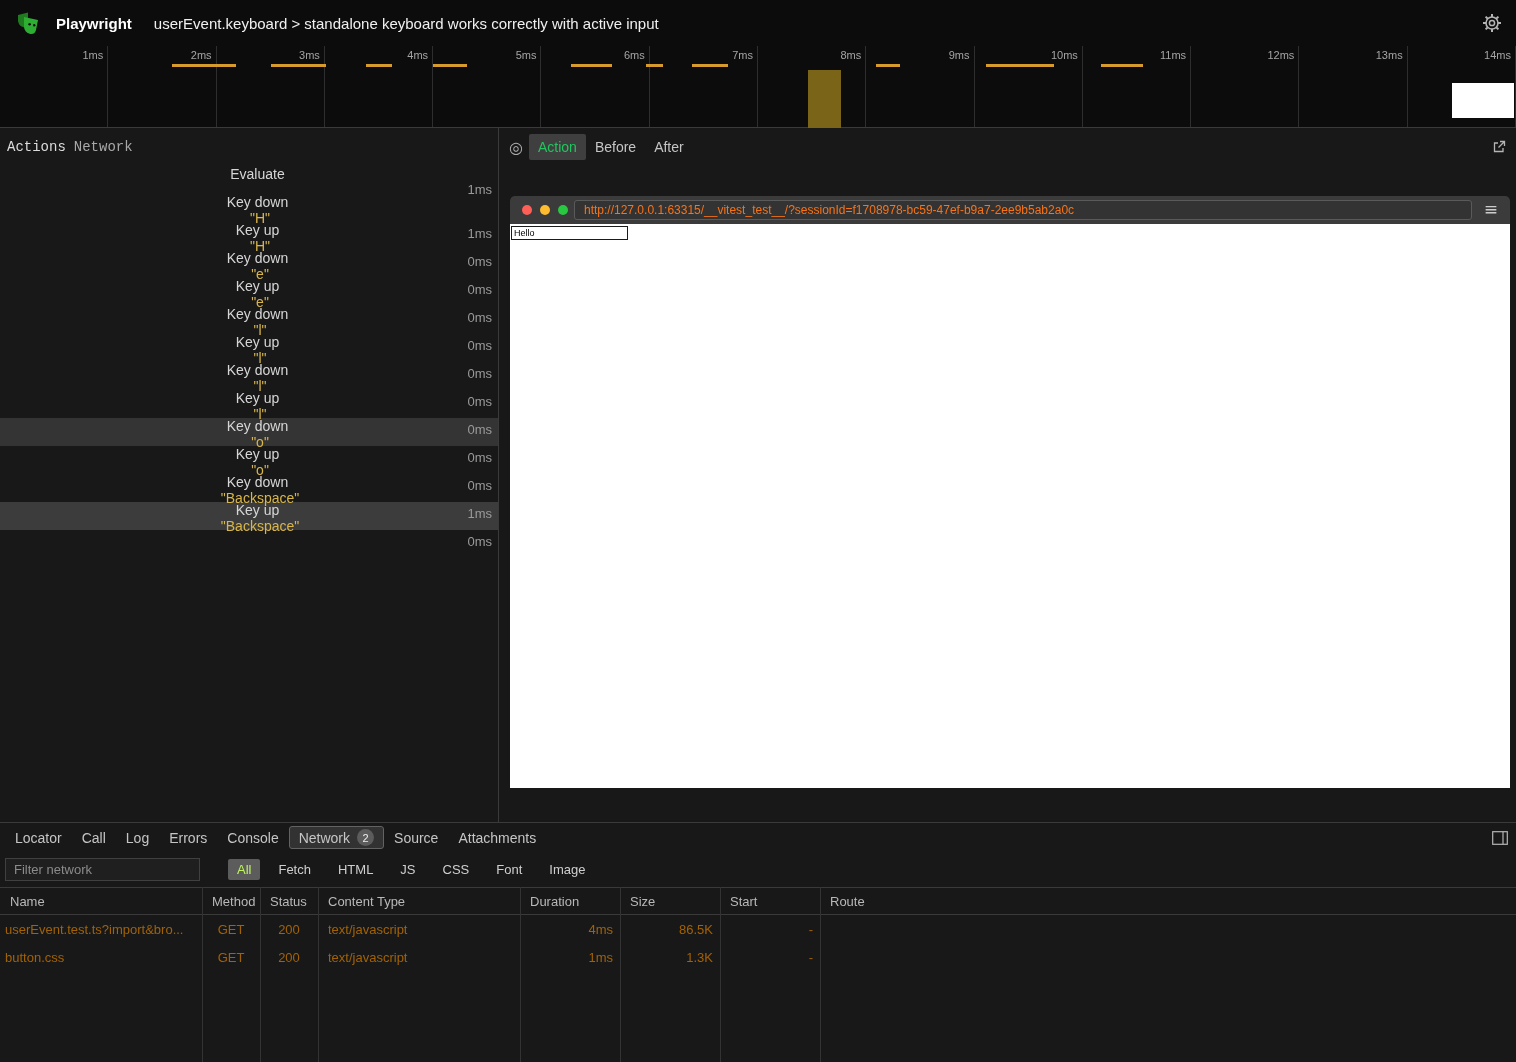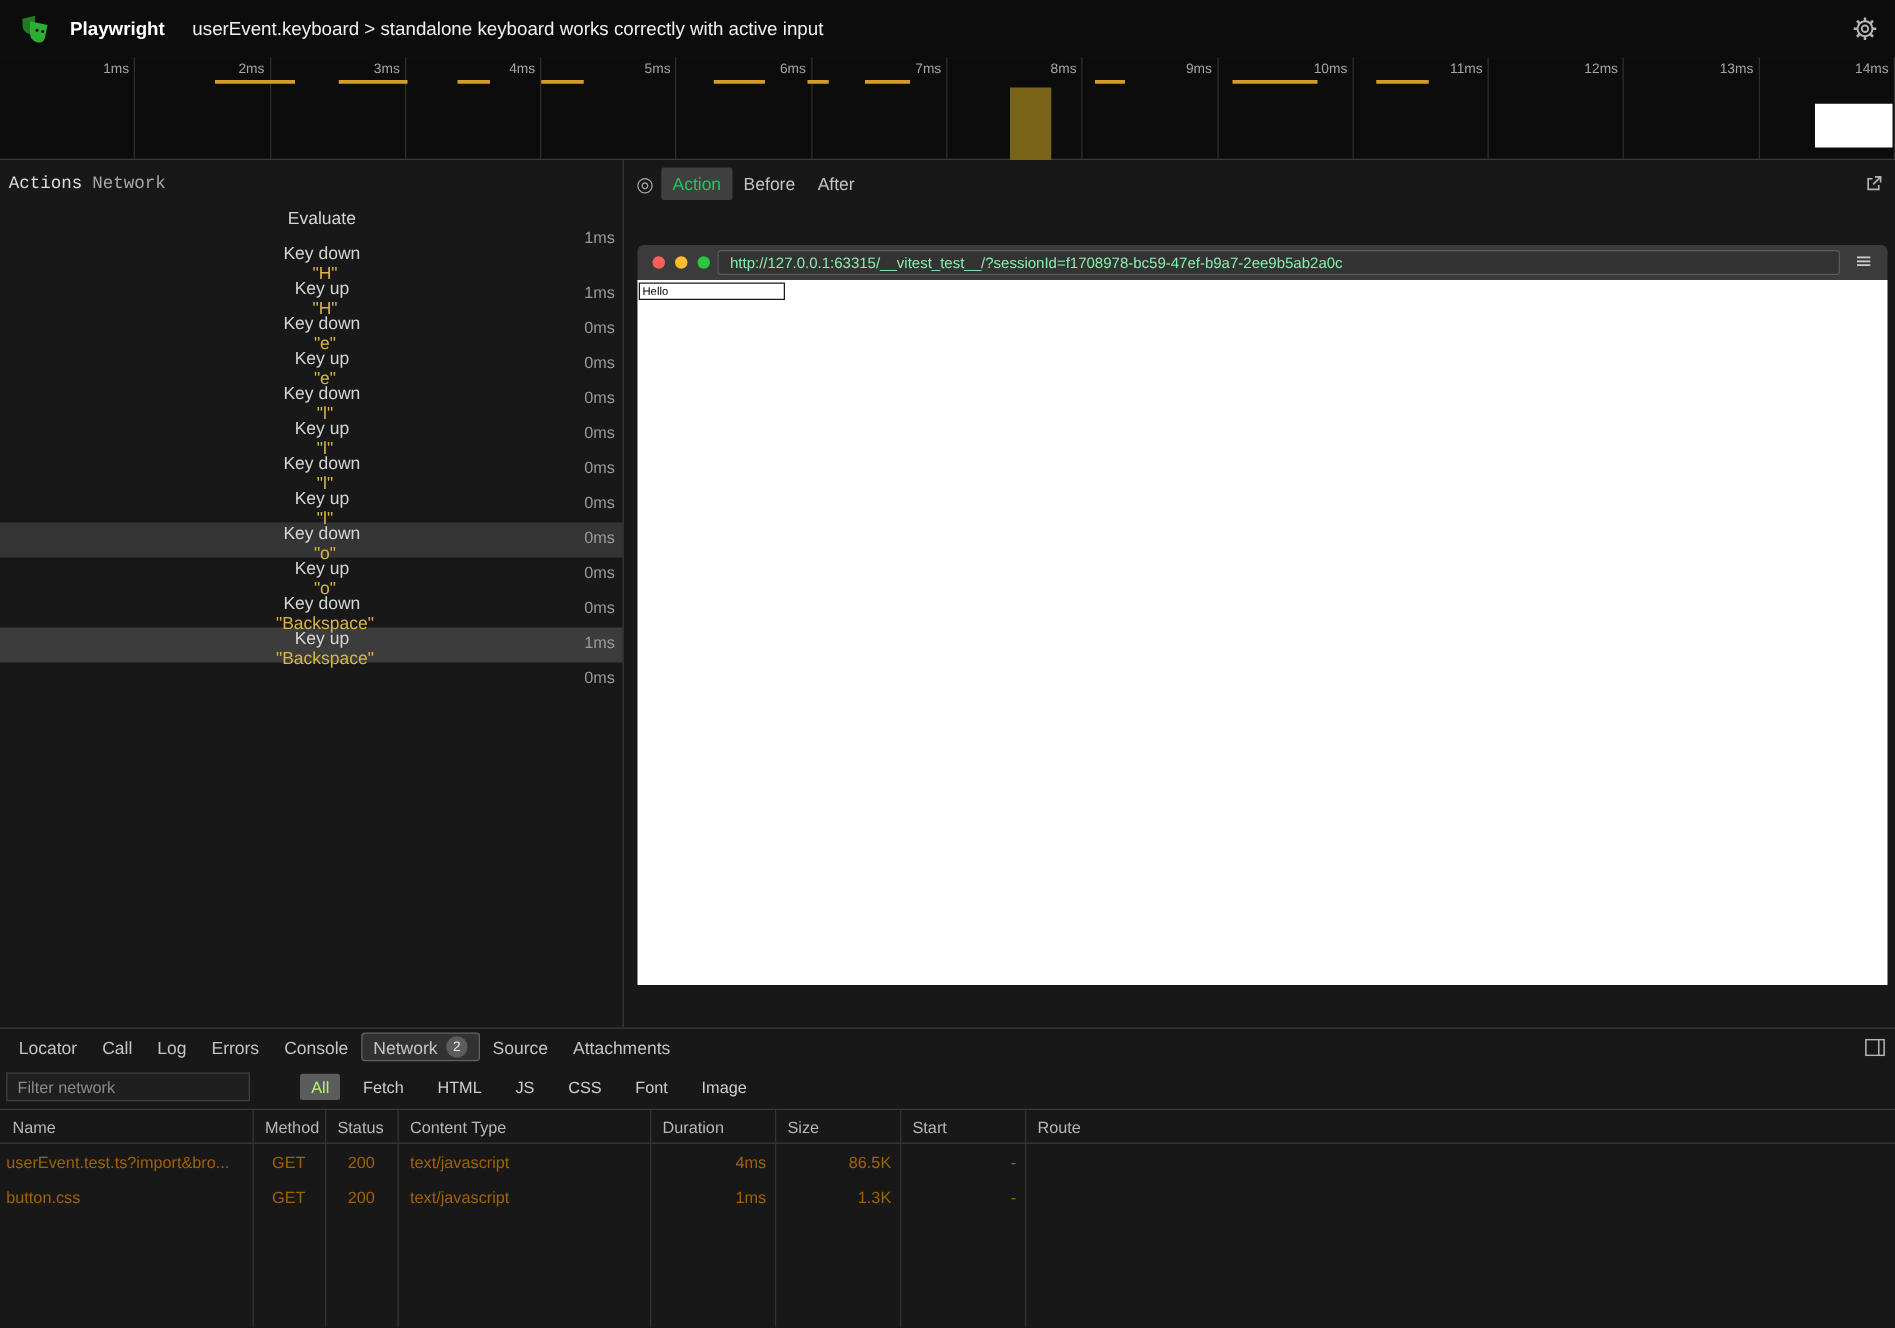--- a/index.html
+++ b/index.html
@@ -57,39 +57,39 @@
   .browser { position: absolute; top: 68px; left: 10px; width: 1000px; }
   .chrome { height: 28px; background: #3b3b3b; border-radius: 5px 5px 0 0; position: relative; }
   .dots { position: absolute; left: 12px; top: 9px; display: flex; gap: 8px; }
   .dot { width: 10px; height: 10px; border-radius: 50%; }
   .dot.red { background: #ff5f57; }
   .dot.yellow { background: #febc2e; }
   .dot.green { background: #28c840; }
   .url-bar {
     position: absolute; left: 64px; right: 38px; top: 4px; height: 20px;
     background: #333333; border: 1px solid #5a5a5a; border-radius: 3px;
-    font-size: 12px; color: #86efac; line-height: 18px; padding: 0 9px;
+    font-size: 12px; color: #f97316; line-height: 18px; padding: 0 9px;
     white-space: nowrap; overflow: hidden;
   }
   .burger { position: absolute; right: 12px; top: 3px; font-family: "DejaVu Sans", sans-serif; font-size: 17px; color: #cccccc; cursor: pointer; }
   .page { height: 564px; background: #ffffff; position: relative; }
   .page-input {
     position: absolute; top: 2px; left: 1px; width: 117px; height: 14px;
     border: 1px solid #1a1a1a; background: #ffffff; font-size: 9px;
     font-family: "Liberation Sans", sans-serif; color: #000000; padding: 0 2px;
   }
 
   
   .bottom-panel { position: absolute; top: 822px; left: 0; width: 1516px; height: 240px; background: #181818; border-top: 1px solid #3a3a3a; }
   .bottom-tabs { height: 29px; display: flex; align-items: center; padding-left: 5px; font-size: 14px; color: #c5c5c5; position: relative; }
   .b-tab { padding: 3px 10px; cursor: pointer; display: flex; align-items: center; gap: 7px; }
   .b-tab.selected { background: #323232; border: 1px solid #626262; border-radius: 3px; padding: 2px 9px; }
   .badge { width: 17px; height: 17px; border-radius: 50%; background: #5c5c5c; color: #ededed; font-size: 11px; display: flex; align-items: center; justify-content: center; }
   .panel-icon { position: absolute; right: 8px; top: 8px; cursor: pointer; }
-  .filter-bar { height: 35px; display: flex; align-items: center; padding-left: 5px; gap: 12px; }
+  .filter-bar { height: 35px; display: flex; align-items: center; padding-left: 5px; }
   .filter-input { width: 195px; height: 23px; background: #1f1f1f; border: 1px solid #404040; color: #cccccc; font-size: 13px; padding: 0 8px; font-family: "Liberation Sans", sans-serif; }
   .filter-input::placeholder { color: #8b8b8b; }
   .chips { display: flex; margin-left: 12px; gap: 9px; font-size: 13px; color: #cfcfcf; align-items: center; }
   .chip { padding: 3px 9px; cursor: pointer; }
   .chip.selected { background: #5c5c5c; border-radius: 2px; color: #bef264; margin-left: 16px; }
   .net-table { position: absolute; top: 64px; left: 0; right: 0; bottom: 0; }
   .net-grid-row { display: grid; grid-template-columns: 202px 58px 58px 202px 100px 100px 100px 1fr; height: 28px; align-items: center; font-size: 13px; }
   .net-header { border-top: 1px solid #3a3a3a; border-bottom: 1px solid #3a3a3a; color: #b8b8b8; }
   .net-header > div { padding-left: 10px; }
   .net-row { color: #a16207; cursor: pointer; }

